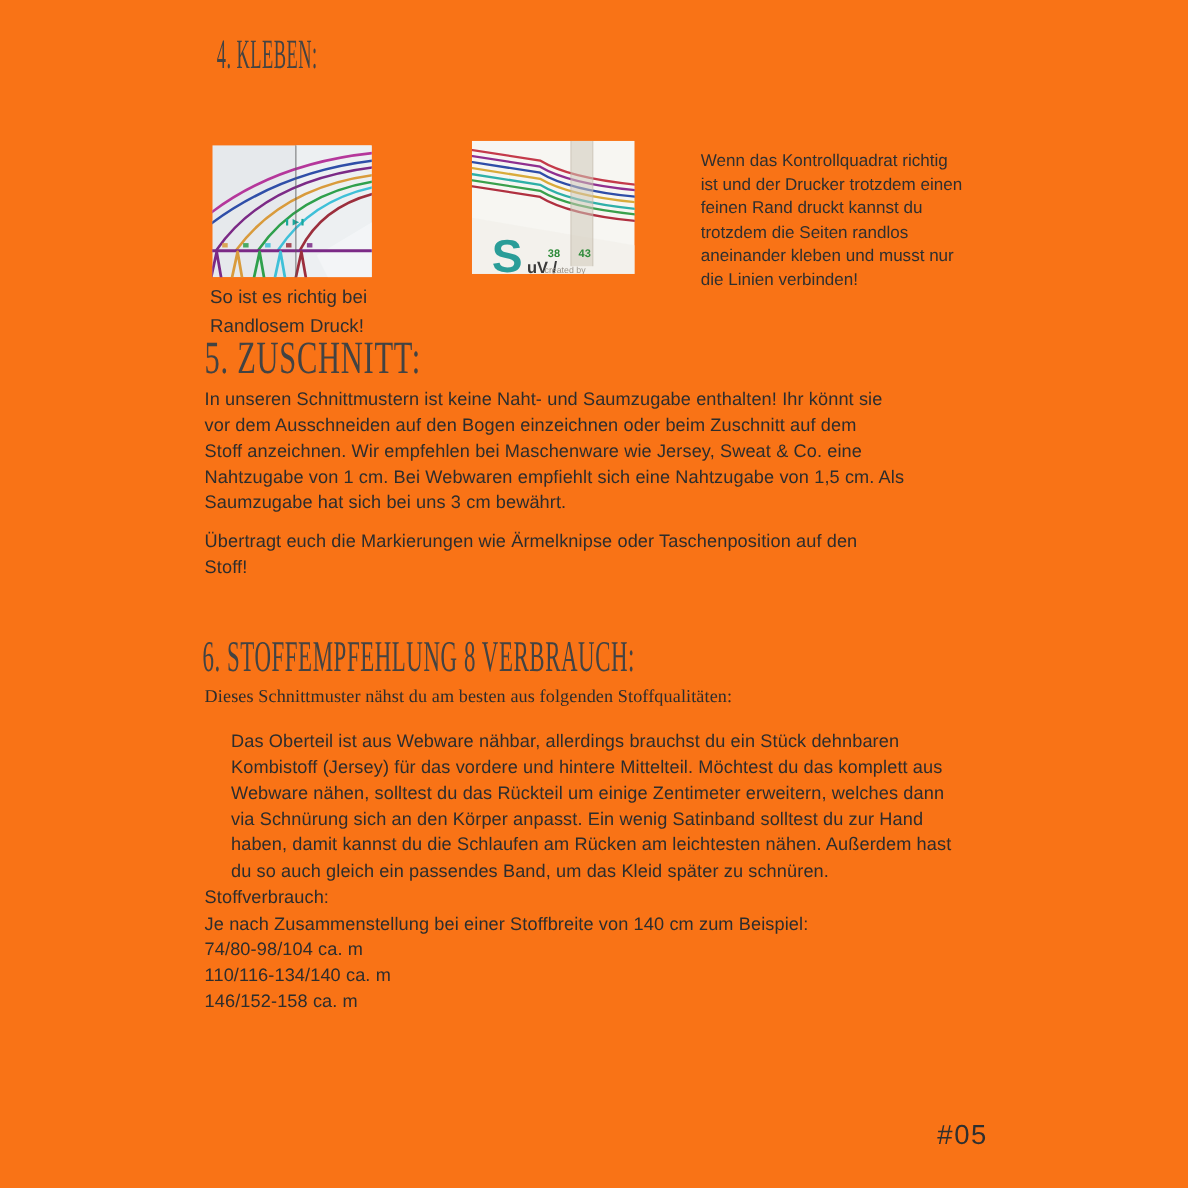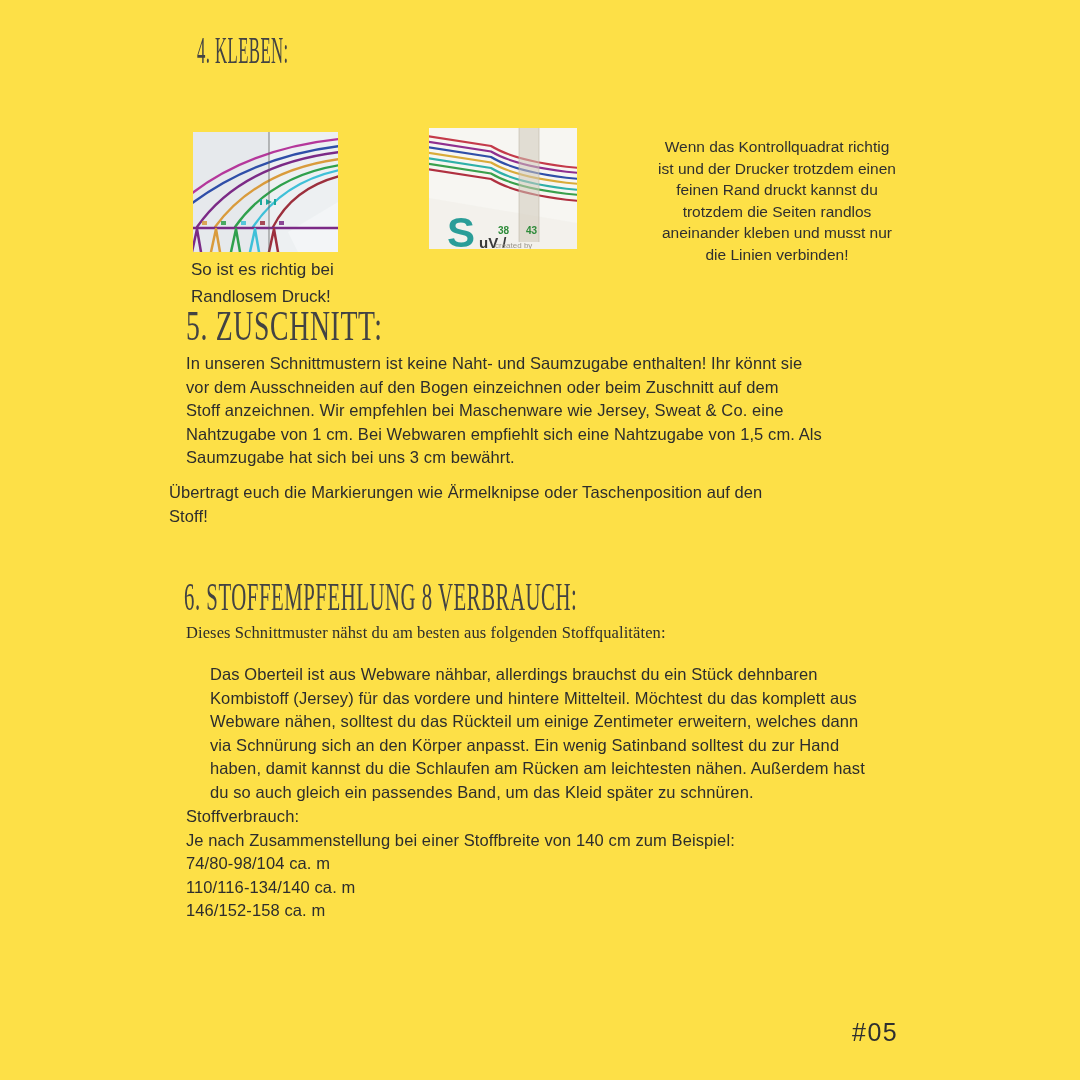--- a/index.html
+++ b/index.html
@@ -1,20 +1,20 @@
 <!DOCTYPE html>
 <html><head>
 <meta charset="utf-8">
 <style>
   * { margin:0; padding:0; box-sizing:border-box; }
   html,body { background:#ffffff; }
   .page {
     position:relative;
     width:1080px; height:1080px;
-    background:#fde047;
+    background:#f97316;
     font-family:"Liberation Sans", sans-serif;
     color:#2d2d2d;
     overflow:hidden;
   }
   .abs { position:absolute; }
   .heading {
     font-family:"Liberation Serif", serif;
     font-weight:400;
     color:#434343;
     letter-spacing:1px;
@@ -29,21 +29,20 @@
     line-height:23.5px;
     letter-spacing:0.1px;
     white-space:pre-line;
     color:#2d2d2d;
   }
   .side-note {
     font-size:15.5px;
     line-height:21.6px;
     white-space:pre-line;
     color:#2f2f2f;
-    text-align:center;
   }
   .caption {
     font-size:17px;
     line-height:27px;
     white-space:pre-line;
     color:#2f2f2f;
   }
   .stack p { margin:0; }
   .photo { display:block; }
   .page-number {
@@ -132,21 +131,21 @@
 
   <div class="abs caption" style="left:191px; top:256px; width:220px;">So ist es richtig bei
 Randlosem Druck!</div>
 
   <div class="abs heading h5" style="left:186px; top:302px;">5. ZUSCHNITT:</div>
   <div class="abs body-text" style="left:186px; top:352px; width:760px;">In unseren Schnittmustern ist keine Naht- und Saumzugabe enthalten! Ihr könnt sie
 vor dem Ausschneiden auf den Bogen einzeichnen oder beim Zuschnitt auf dem
 Stoff anzeichnen. Wir empfehlen bei Maschenware wie Jersey, Sweat &amp; Co. eine
 Nahtzugabe von 1 cm. Bei Webwaren empfiehlt sich eine Nahtzugabe von 1,5 cm. Als
 Saumzugabe hat sich bei uns 3 cm bewährt.</div>
-  <div class="abs body-text" style="left:169px; top:481px; width:760px;">Übertragt euch die Markierungen wie Ärmelknipse oder Taschenposition auf den
+  <div class="abs body-text" style="left:186px; top:481px; width:760px;">Übertragt euch die Markierungen wie Ärmelknipse oder Taschenposition auf den
 Stoff!</div>
 
   <div class="abs heading h6" style="left:184px; top:573px;">6. STOFFEMPFEHLUNG 8 VERBRAUCH:</div>
   <div class="abs body-text" style="left:186px; top:621px; width:760px;font-family:Liberation Serif, serif;">Dieses Schnittmuster nähst du am besten aus folgenden Stoffqualitäten:</div>
   <div class="abs body-text" style="left:186px; top:663px; width:770px;margin-left:24px;">Das Oberteil ist aus Webware nähbar, allerdings brauchst du ein Stück dehnbaren
 Kombistoff (Jersey) für das vordere und hintere Mittelteil. Möchtest du das komplett aus
 Webware nähen, solltest du das Rückteil um einige Zentimeter erweitern, welches dann
 via Schnürung sich an den Körper anpasst. Ein wenig Satinband solltest du zur Hand
 haben, damit kannst du die Schlaufen am Rücken am leichtesten nähen. Außerdem hast
 du so auch gleich ein passendes Band, um das Kleid später zu schnüren.</div>

